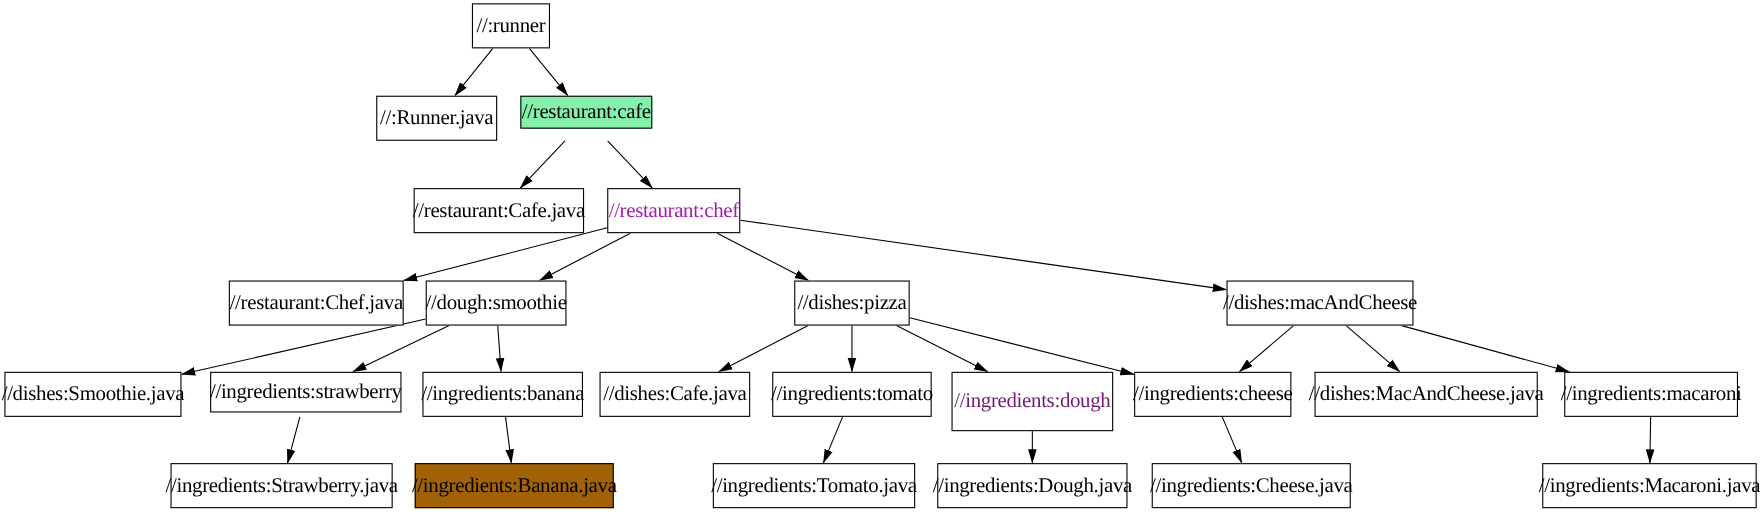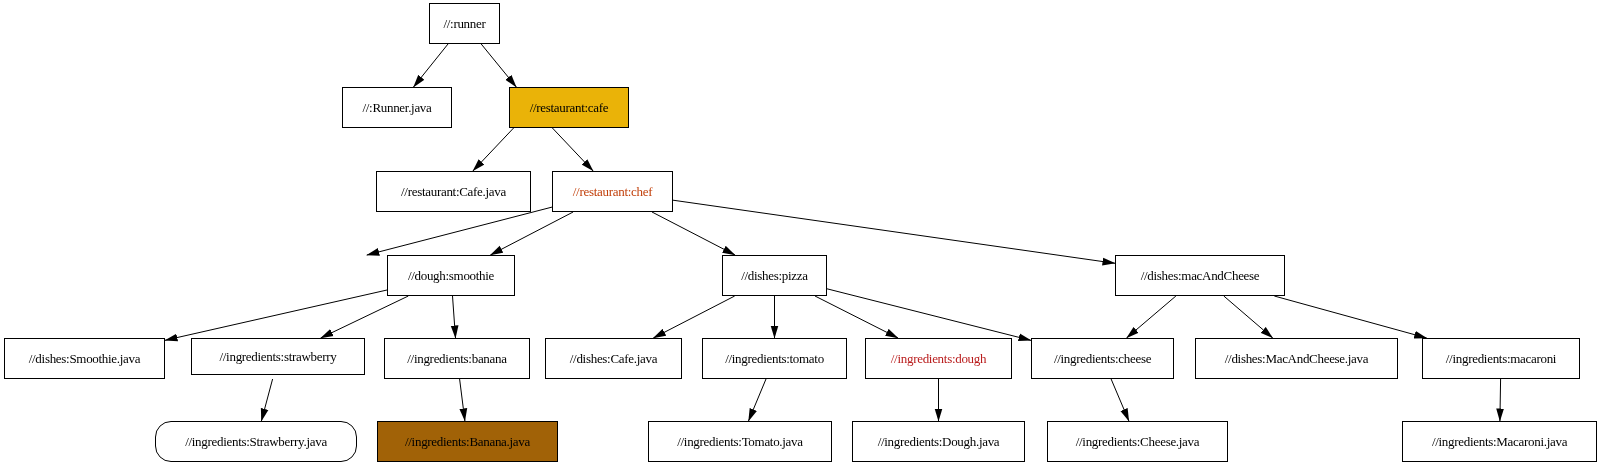--- a/index.html
+++ b/index.html
@@ -20,21 +20,21 @@
     position: absolute;
     left: 0; top: 0;
     width: 1600px; height: 468px;
   }
   .node {
     position: absolute;
     box-sizing: border-box;
     display: flex;
     align-items: center;
     justify-content: center;
-    font-size: 13px;
+    font-size: 19px;
     letter-spacing: -0.3px;
     white-space: nowrap;
     border: 1px solid #000000;
     background: #ffffff;
     color: #000000;
   }
   .edge-line { stroke: #000000; stroke-width: 1; }
 </style>
 </head>
 <body>
@@ -67,35 +67,36 @@
       <line x1="938.5" y1="379.0" x2="938.5" y2="421.0" class="edge-line" stroke="#000000" marker-end="url(#arrowhead)"></line>
       <line x1="1111.1" y1="379.0" x2="1128.9" y2="421.0" class="edge-line" stroke="#000000" marker-end="url(#arrowhead)"></line>
       <line x1="1175.9" y1="296.0" x2="1126.6" y2="338.0" class="edge-line" stroke="#000000" marker-end="url(#arrowhead)"></line>
       <line x1="1223.8" y1="296.0" x2="1272.7" y2="338.0" class="edge-line" stroke="#000000" marker-end="url(#arrowhead)"></line>
       <line x1="1274.3" y1="296.0" x2="1426.7" y2="338.0" class="edge-line" stroke="#000000" marker-end="url(#arrowhead)"></line>
       <line x1="1500.6" y1="379.0" x2="1499.9" y2="421.0" class="edge-line" stroke="#000000" marker-end="url(#arrowhead)"></line>
     </svg>
   <div id="node-layer">
       <div class="node" style="left: 429px; top: 3px; width: 71px; height: 41px; background: rgb(255, 255, 255); border-color: rgb(0, 0, 0); color: rgb(0, 0, 0);">//:runner</div>
       <div class="node" style="left: 342px; top: 87px; width: 110px; height: 41px; background: rgb(255, 255, 255); border-color: rgb(0, 0, 0); color: rgb(0, 0, 0);">//:Runner.java</div>
-      <div class="node" style="left: 473px; top: 87px; width: 120px; height: 41px; background: #eab308; border-color: rgb(0, 0, 0); color: rgb(0, 0, 0); margin-left: 36px;">//restaurant:cafe</div>
+      <div class="node" style="left: 473px; top: 87px; width: 120px; height: 30px; background: #86efac; border-color: rgb(0, 0, 0); color: rgb(0, 0, 0);">//restaurant:cafe</div>
       <div class="node" style="left: 376px; top: 171px; width: 155px; height: 41px; background: rgb(255, 255, 255); border-color: rgb(0, 0, 0); color: rgb(0, 0, 0);">//restaurant:Cafe.java</div>
-      <div class="node" style="left: 552px; top: 171px; width: 121px; height: 41px; background: rgb(255, 255, 255); border-color: rgb(0, 0, 0); color: #c2410c;">//restaurant:chef</div>
+      <div class="node" style="left: 552px; top: 171px; width: 121px; height: 41px; background: rgb(255, 255, 255); border-color: rgb(0, 0, 0); color: #a21caf;">//restaurant:chef</div>
+      <div class="node" style="left: 208px; top: 255px; width: 159px; height: 41px; background: rgb(255, 255, 255); border-color: rgb(0, 0, 0); color: rgb(0, 0, 0);">//restaurant:Chef.java</div>
       <div class="node" style="left: 387px; top: 255px; width: 128px; height: 41px; background: rgb(255, 255, 255); border-color: rgb(0, 0, 0); color: rgb(0, 0, 0);">//dough:smoothie</div>
       <div class="node" style="left: 722px; top: 255px; width: 105px; height: 41px; background: rgb(255, 255, 255); border-color: rgb(0, 0, 0); color: rgb(0, 0, 0);">//dishes:pizza</div>
       <div class="node" style="left: 1115px; top: 255px; width: 170px; height: 41px; background: rgb(255, 255, 255); border-color: rgb(0, 0, 0); color: rgb(0, 0, 0);">//dishes:macAndCheese</div>
       <div class="node" style="left: 4px; top: 338px; width: 161px; height: 41px; background: rgb(255, 255, 255); border-color: rgb(0, 0, 0); color: rgb(0, 0, 0);">//dishes:Smoothie.java</div>
       <div class="node" style="left: 191px; top: 338px; width: 174px; height: 37px; background: rgb(255, 255, 255); border-color: rgb(0, 0, 0); color: rgb(0, 0, 0);">//ingredients:strawberry</div>
       <div class="node" style="left: 384px; top: 338px; width: 146px; height: 41px; background: rgb(255, 255, 255); border-color: rgb(0, 0, 0); color: rgb(0, 0, 0);">//ingredients:banana</div>
       <div class="node" style="left: 545px; top: 338px; width: 137px; height: 41px; background: rgb(255, 255, 255); border-color: rgb(0, 0, 0); color: rgb(0, 0, 0);">//dishes:Cafe.java</div>
       <div class="node" style="left: 702px; top: 338px; width: 145px; height: 41px; background: rgb(255, 255, 255); border-color: rgb(0, 0, 0); color: rgb(0, 0, 0);">//ingredients:tomato</div>
-      <div class="node" style="left: 865px; top: 338px; width: 147px; height: 41px; background: rgb(255, 255, 255); border-color: rgb(0, 0, 0); color: #b91c1c; text-align: center;">//ingredients:dough</div>
+      <div class="node" style="left: 865px; top: 338px; width: 147px; height: 54px; background: rgb(255, 255, 255); border-color: rgb(0, 0, 0); color: #701a75; text-align: center;">//ingredients:dough</div>
       <div class="node" style="left: 1031px; top: 338px; width: 143px; height: 41px; background: rgb(255, 255, 255); border-color: rgb(0, 0, 0); color: rgb(0, 0, 0);">//ingredients:cheese</div>
       <div class="node" style="left: 1195px; top: 338px; width: 203px; height: 41px; background: rgb(255, 255, 255); border-color: rgb(0, 0, 0); color: rgb(0, 0, 0);">//dishes:MacAndCheese.java</div>
       <div class="node" style="left: 1422px; top: 338px; width: 158px; height: 41px; background: rgb(255, 255, 255); border-color: rgb(0, 0, 0); color: rgb(0, 0, 0);">//ingredients:macaroni</div>
-      <div class="node" style="left: 155px; top: 421px; width: 202px; height: 41px; background: rgb(255, 255, 255); border-color: rgb(0, 0, 0); color: rgb(0, 0, 0); border-radius: 16px;">//ingredients:Strawberry.java</div>
+      <div class="node" style="left: 155px; top: 421px; width: 202px; height: 41px; background: rgb(255, 255, 255); border-color: rgb(0, 0, 0); color: rgb(0, 0, 0);">//ingredients:Strawberry.java</div>
       <div class="node" style="left: 377px; top: 421px; width: 181px; height: 41px; background: #a16207; border-color: rgb(0, 0, 0); color: rgb(0, 0, 0);">//ingredients:Banana.java</div>
       <div class="node" style="left: 648px; top: 421px; width: 184px; height: 41px; background: rgb(255, 255, 255); border-color: rgb(0, 0, 0); color: rgb(0, 0, 0);">//ingredients:Tomato.java</div>
       <div class="node" style="left: 852px; top: 421px; width: 173px; height: 41px; background: rgb(255, 255, 255); border-color: rgb(0, 0, 0); color: rgb(0, 0, 0);">//ingredients:Dough.java</div>
       <div class="node" style="left: 1047px; top: 421px; width: 181px; height: 41px; background: rgb(255, 255, 255); border-color: rgb(0, 0, 0); color: rgb(0, 0, 0);">//ingredients:Cheese.java</div>
       <div class="node" style="left: 1402px; top: 421px; width: 195px; height: 41px; background: rgb(255, 255, 255); border-color: rgb(0, 0, 0); color: rgb(0, 0, 0);">//ingredients:Macaroni.java</div>
     </div>
 </div>
 
 </body></html>

